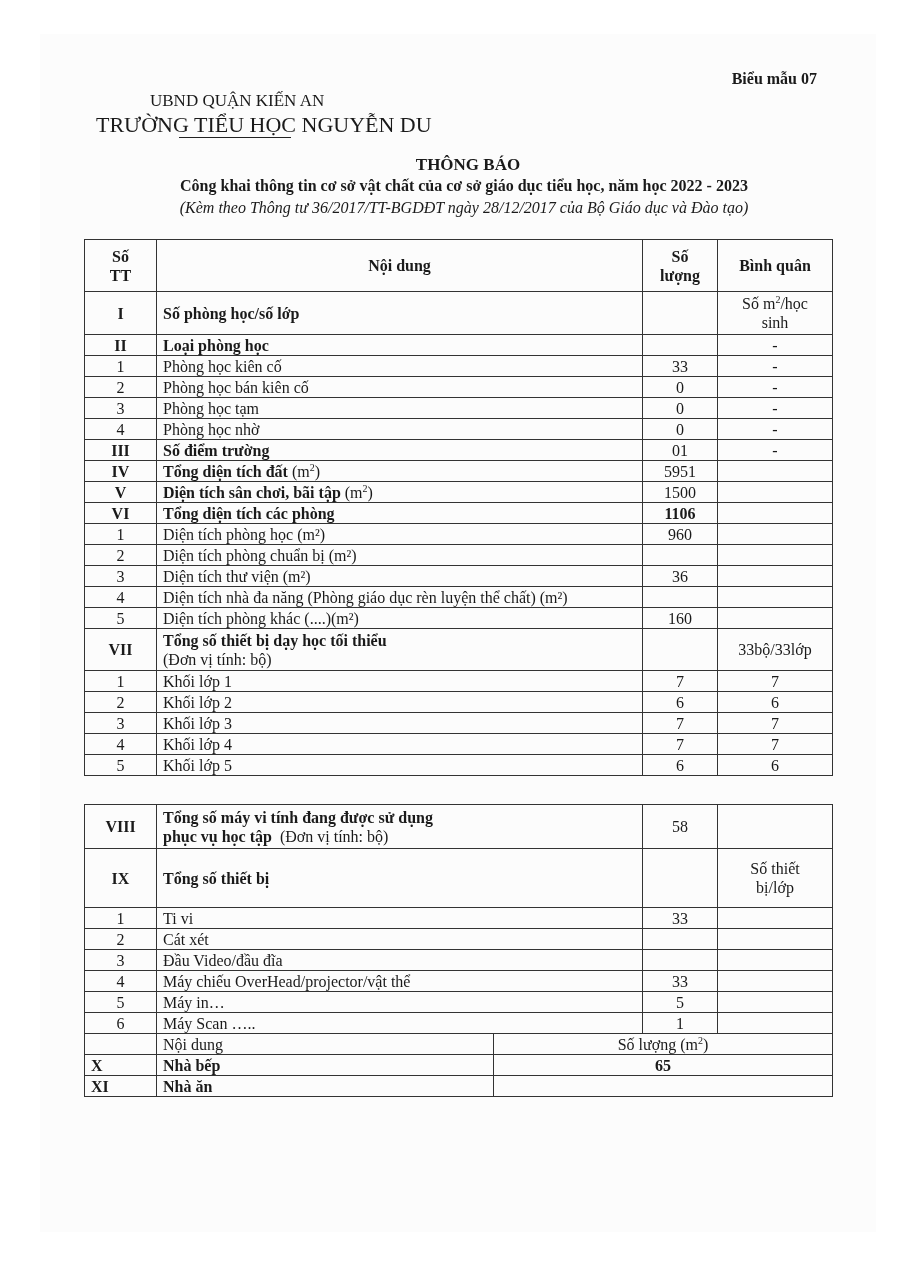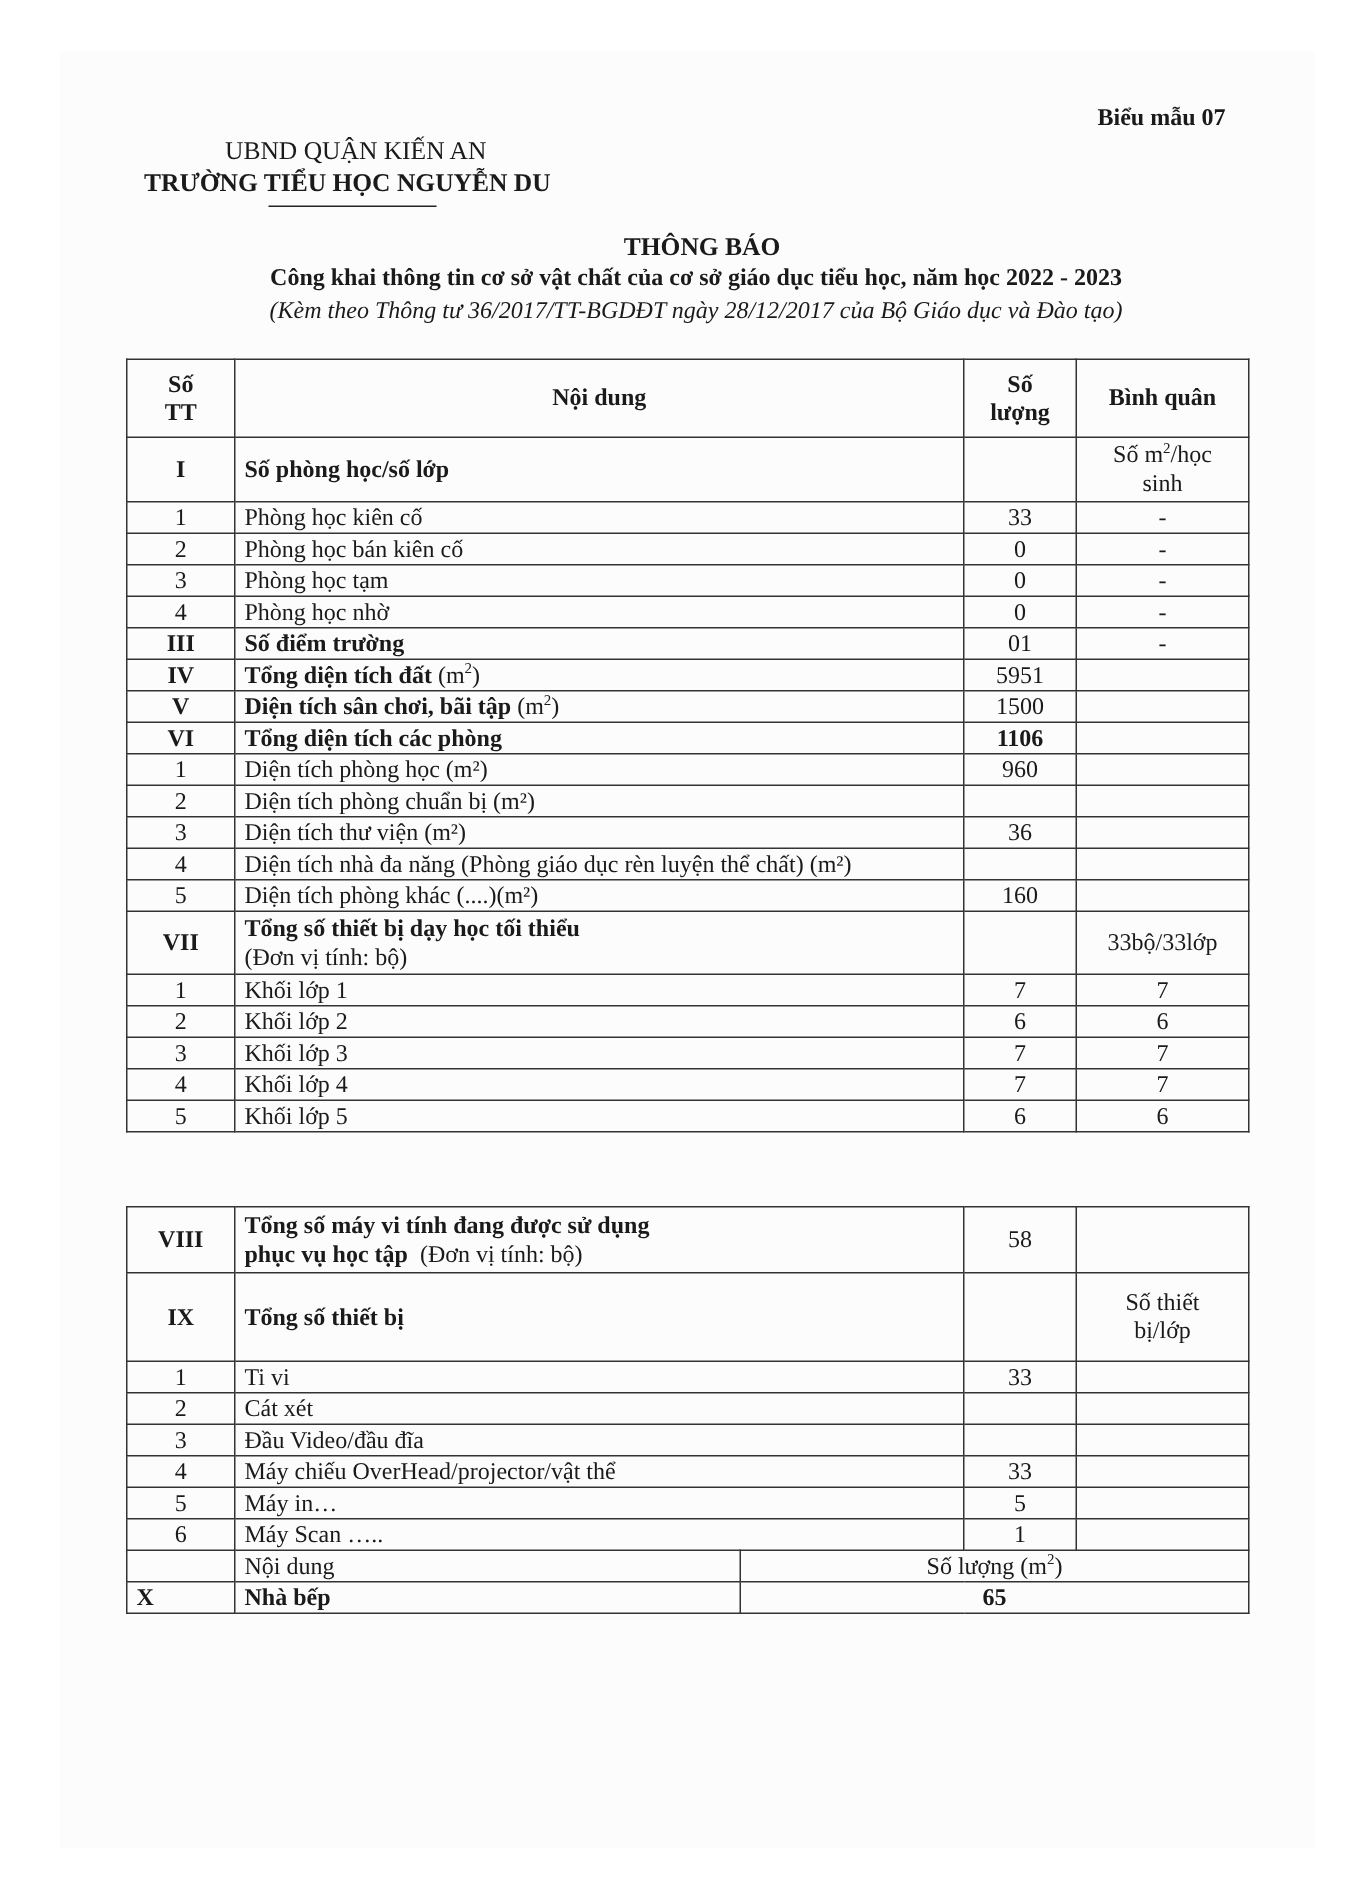--- a/index.html
+++ b/index.html
@@ -7,21 +7,21 @@
     width:900px; height:1269px; background:#ffffff; position:relative; overflow:hidden;
     font-family:"Liberation Serif","DejaVu Serif",serif; color:#1a1a1a;
   }
   .page-bg {
     position:absolute; left:40px; top:34px; width:836px; height:1198px;
     background:#fcfcfc;
   }
   .abs { position:absolute; }
   .form-no { right:83px; top:70px; font-weight:bold; font-size:16px; }
   .agency { left:150px; top:91px; font-size:17px; }
-  .school { left:96px; top:112px; font-size:17px; font-weight:bold; }
+  .school { left:96px; top:112px; font-size:22px; font-weight:normal; }
   .school-underline { left:179px; top:137px; width:112px; height:1px; background:#222; }
   .title { left:0; width:900px; text-align:center; top:155px; font-size:17px; font-weight:bold; margin-left:18px;}
   .subtitle { left:0; width:900px; text-align:center; top:177px; font-size:16px; font-weight:bold; margin-left:14px;}
   .note { left:0; width:900px; text-align:center; top:199px; font-size:16px; font-style:italic; margin-left:14px;}
 
   table { border-collapse:collapse; position:absolute; left:84px; width:748px; table-layout:fixed; font-size:16px; }
   td, th { border:1px solid #333; padding:0 6px; line-height:19px; font-weight:normal; }
   th { font-weight:bold; text-align:center; }
   td.c { text-align:center; }
   td.b, .b { font-weight:bold; }
@@ -59,20 +59,26 @@
     <th><span>Số</span><br><span>lượng</span></th>
     <th>Bình quân</th>
   </tr>
   <tr style="height:43px">
     <td class="stt b">I</td>
     <td class="b">Số phòng học/số lớp</td>
     <td class="c"></td>
     <td class="c">Số m<sup>2</sup>/học<br>sinh</td>
   </tr>
   <tr class="row-std">
+    <td class="stt b">II</td>
+    <td class="b">Loại phòng học</td>
+    <td class="c"></td>
+    <td class="c">-</td>
+  </tr>
+  <tr class="row-std">
     <td class="stt">1</td>
     <td>Phòng học kiên cố</td>
     <td class="c">33</td>
     <td class="c">-</td>
   </tr>
   <tr class="row-std">
     <td class="stt">2</td>
     <td>Phòng học bán kiên cố</td>
     <td class="c">0</td>
     <td class="c">-</td>
@@ -242,14 +248,19 @@
   <tr class="row-std">
     <td></td>
     <td>Nội dung</td>
     <td colspan="3" class="c">Số lượng (m<sup>2</sup>)</td>
   </tr>
   <tr class="row-std">
     <td class="b">X</td>
     <td class="b">Nhà bếp</td>
     <td colspan="3" class="c b">65</td>
   </tr>
+  <tr class="row-std">
+    <td class="b">XI</td>
+    <td class="b">Nhà ăn</td>
+    <td colspan="3" class="c b"></td>
+  </tr>
 </tbody>
   </table>
 
 </body></html>

